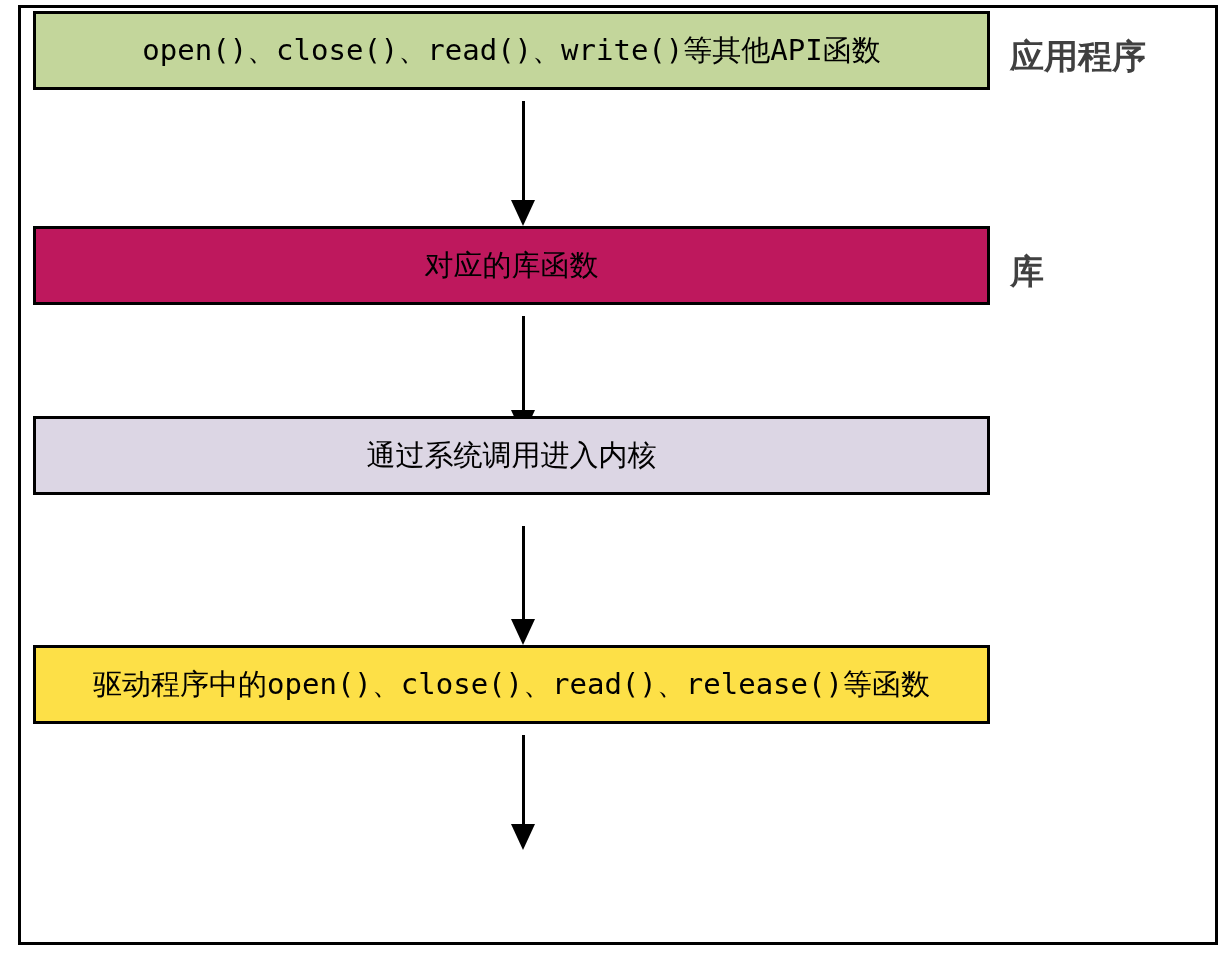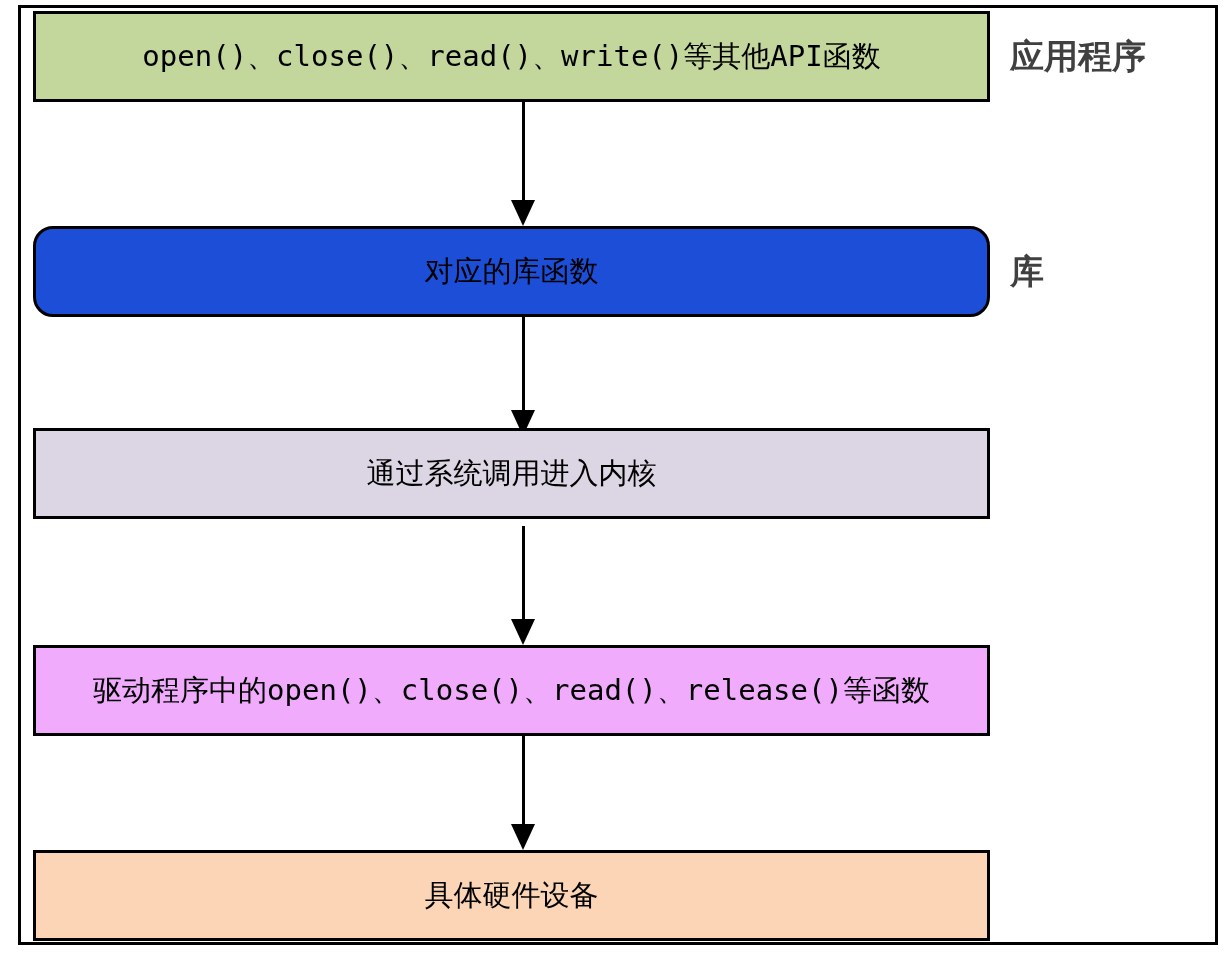--- a/index.html
+++ b/index.html
@@ -21,21 +21,21 @@
     position: absolute;
     left: 18px; top: 5px;
     width: 1200px; height: 940px;
     border: 3px solid #000000;
     background: transparent;
   }
   .layer-box {
     position: absolute;
     left: 33px;
     width: 957px;
-    height: 91px;
+    height: 79px;
     border: 3px solid #000000;
     display: flex;
     align-items: center;
     justify-content: center;
     text-align: center;
     font-family: "DejaVu Sans Mono", "DejaVu Serif", monospace;
     font-size: 29px;
     color: #000000;
     white-space: nowrap;
   }
@@ -49,21 +49,21 @@
     justify-content: flex-start;
     font-family: "DejaVu Sans", "Liberation Sans", sans-serif;
     font-weight: bold;
     font-size: 34px;
     color: #404040;
     white-space: nowrap;
   }
   
   .row-0 { top: 11px; }
   .row-1 { top: 226px; }
-  .row-2 { top: 428px; }
+  .row-2 { top: 416px; }
   .row-3 { top: 645px; }
   .row-4 { top: 850px; }
   
   .layer-label.row-0 { align-items: center; }
 
   .arrow {
     position: absolute;
     left: 511px;
     width: 24px;
   }
@@ -101,47 +101,44 @@
   </div>
   <div class="layer-label row-0">
     <span>应用程序</span>
   </div>
 
   <div class="arrow arrow-0">
     <div class="line"></div>
     <div class="head"></div>
   </div>
 
-  <div class="layer-box row-1" style="background-color: #1d4ed8; border-radius: 20px;">
+  <div class="layer-box row-1" style="background-color: #be185d;">
     <span>对应的库函数</span>
   </div>
   <div class="layer-label row-1">
     <span>库</span>
   </div>
 
   <div class="arrow arrow-1">
     <div class="line"></div>
     <div class="head"></div>
   </div>
 
   <div class="layer-box row-2" style="background-color: rgb(220, 214, 228);">
     <span>通过系统调用进入内核</span>
   </div>
 
   <div class="arrow arrow-2">
     <div class="line"></div>
     <div class="head"></div>
   </div>
 
-  <div class="layer-box row-3" style="background-color: #f0abfc;">
+  <div class="layer-box row-3" style="background-color: #fde047;">
     <span>驱动程序中的open()、close()、read()、release()等函数</span>
   </div>
 
   <div class="arrow arrow-3">
     <div class="line"></div>
     <div class="head"></div>
   </div>
 
-  <div class="layer-box row-4" style="background-color: rgb(251, 213, 181);">
-    <span>具体硬件设备</span>
-  </div>
 
 </div>
 
 </body></html>

